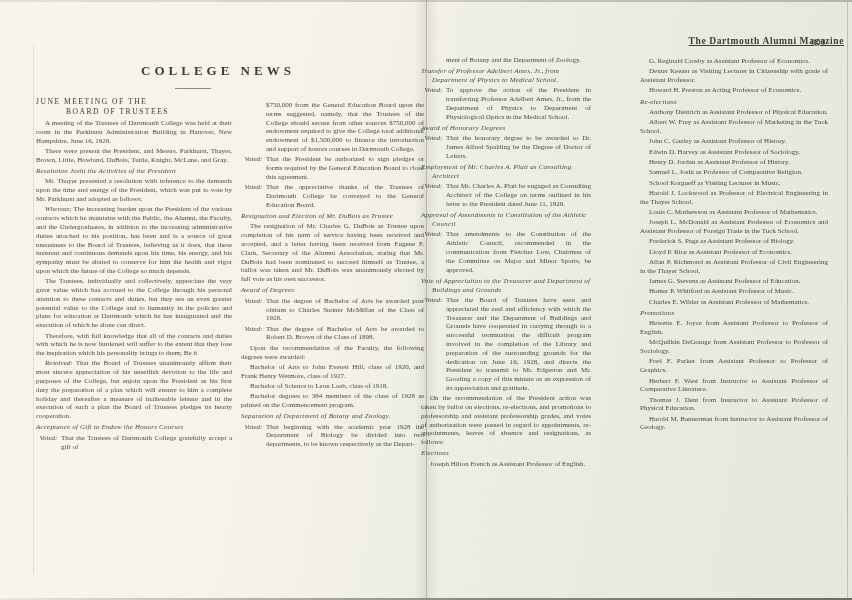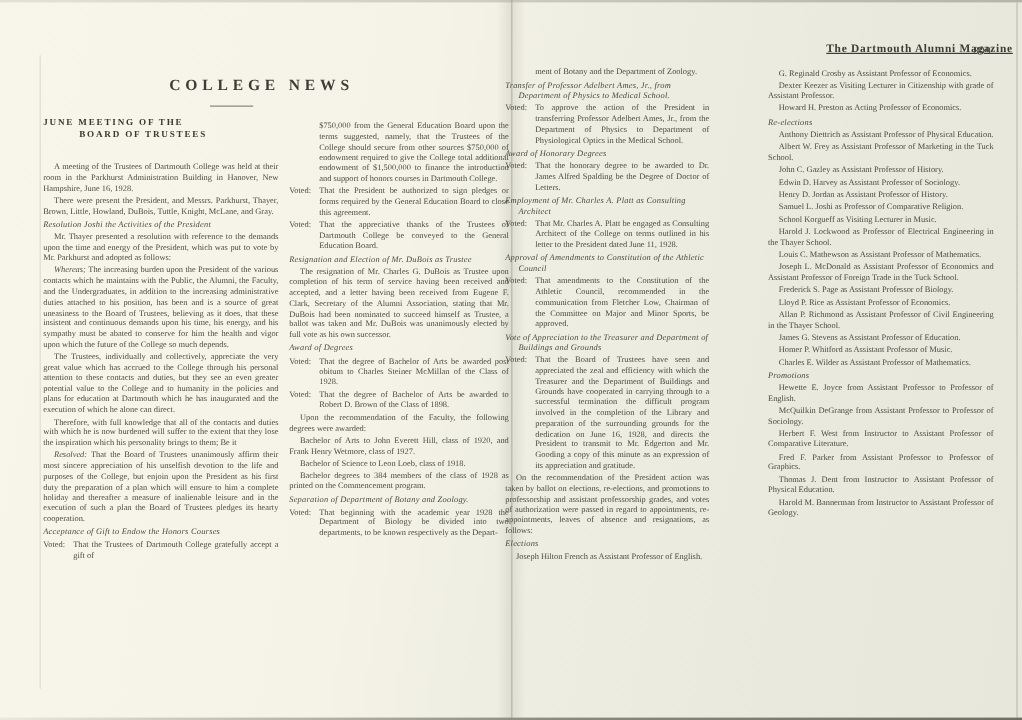--- a/index.html
+++ b/index.html
@@ -27,29 +27,29 @@
     font-size:9.5px;font-weight:bold;letter-spacing:.6px;color:#3b3e34;text-decoration:underline;}
   .page-number{position:absolute;right:18px;top:.5px;font-size:9px;font-weight:normal;letter-spacing:.5px;}
 
   
   .col{position:absolute;font-size:7px;line-height:8.8px;text-align:justify;}
   #left-col1{left:36px;top:97px;width:196px;}
   #left-col2{left:241px;top:101px;width:183px;}
   #right-col1{left:421px;top:56px;width:170px;}
   #right-col2{left:640px;top:57px;width:188px;}
 
-  .article-title{font-weight:bold;font-size:7.6px;letter-spacing:1.5px;line-height:9.6px;
-    margin:0 0 19px;color:#383b31;text-align:left;}
+  .article-title{font-weight:normal;font-size:7.6px;letter-spacing:1.5px;line-height:9.6px;
+    margin:0 0 3px;color:#383b31;text-align:left;}
   .article-title .l2{padding-left:30px;}
   .col-heading{font-style:italic;padding-left:11px;text-indent:-11px;margin:2.5px 0 1.5px;
     text-align:left;letter-spacing:.2px;}
   .para{text-indent:9px;margin:0 0 1.5px;}
   .para .lead{font-style:italic;}
   .voted{display:grid;grid-template-columns:25px 1fr;margin:0 0 1.5px;}
-  .voted-label{text-align:left;}
+  .voted-label{font-style:italic;text-align:center;}
   .voted-body{text-align:justify;}
   .cont{margin:0 0 1.5px 25px;}
 </style>
 </head>
 <body>
 
 <div class="spread">
   <div class="edge-top"></div>
   <div class="edge-left"></div>
   <div class="gutter-shade"></div>
@@ -163,18 +163,18 @@
       <div class="para">Joseph L. McDonald as Assistant Professor of Economics and Assistant Professor of Foreign Trade in the Tuck School.</div>
       <div class="para">Frederick S. Page as Assistant Professor of Biology.</div>
       <div class="para">Lloyd P. Rice as Assistant Professor of Economics.</div>
       <div class="para">Allan P. Richmond as Assistant Professor of Civil Engineering in the Thayer School.</div>
       <div class="para">James G. Stevens as Assistant Professor of Education.</div>
       <div class="para">Homer P. Whitford as Assistant Professor of Music.</div>
       <div class="para">Charles E. Wilder as Assistant Professor of Mathematics.</div>
       <div class="col-heading">Promotions</div>
       <div class="para">Hewette E. Joyce from Assistant Professor to Professor of English.</div>
       <div class="para">McQuilkin DeGrange from Assistant Professor to Professor of Sociology.</div>
+      <div class="para">Fred F. Parker from Assistant Professor to Professor of Graphics.</div>
       <div class="para">Herbert F. West from Instructor to Assistant Professor of Comparative Literature.</div>
-      <div class="para">Fred F. Parker from Assistant Professor to Professor of Graphics.</div>
       <div class="para">Thomas J. Dent from Instructor to Assistant Professor of Physical Education.</div>
       <div class="para">Harold M. Bannerman from Instructor to Assistant Professor of Geology.</div>
     </div>
 </div>
 
 </body></html>

